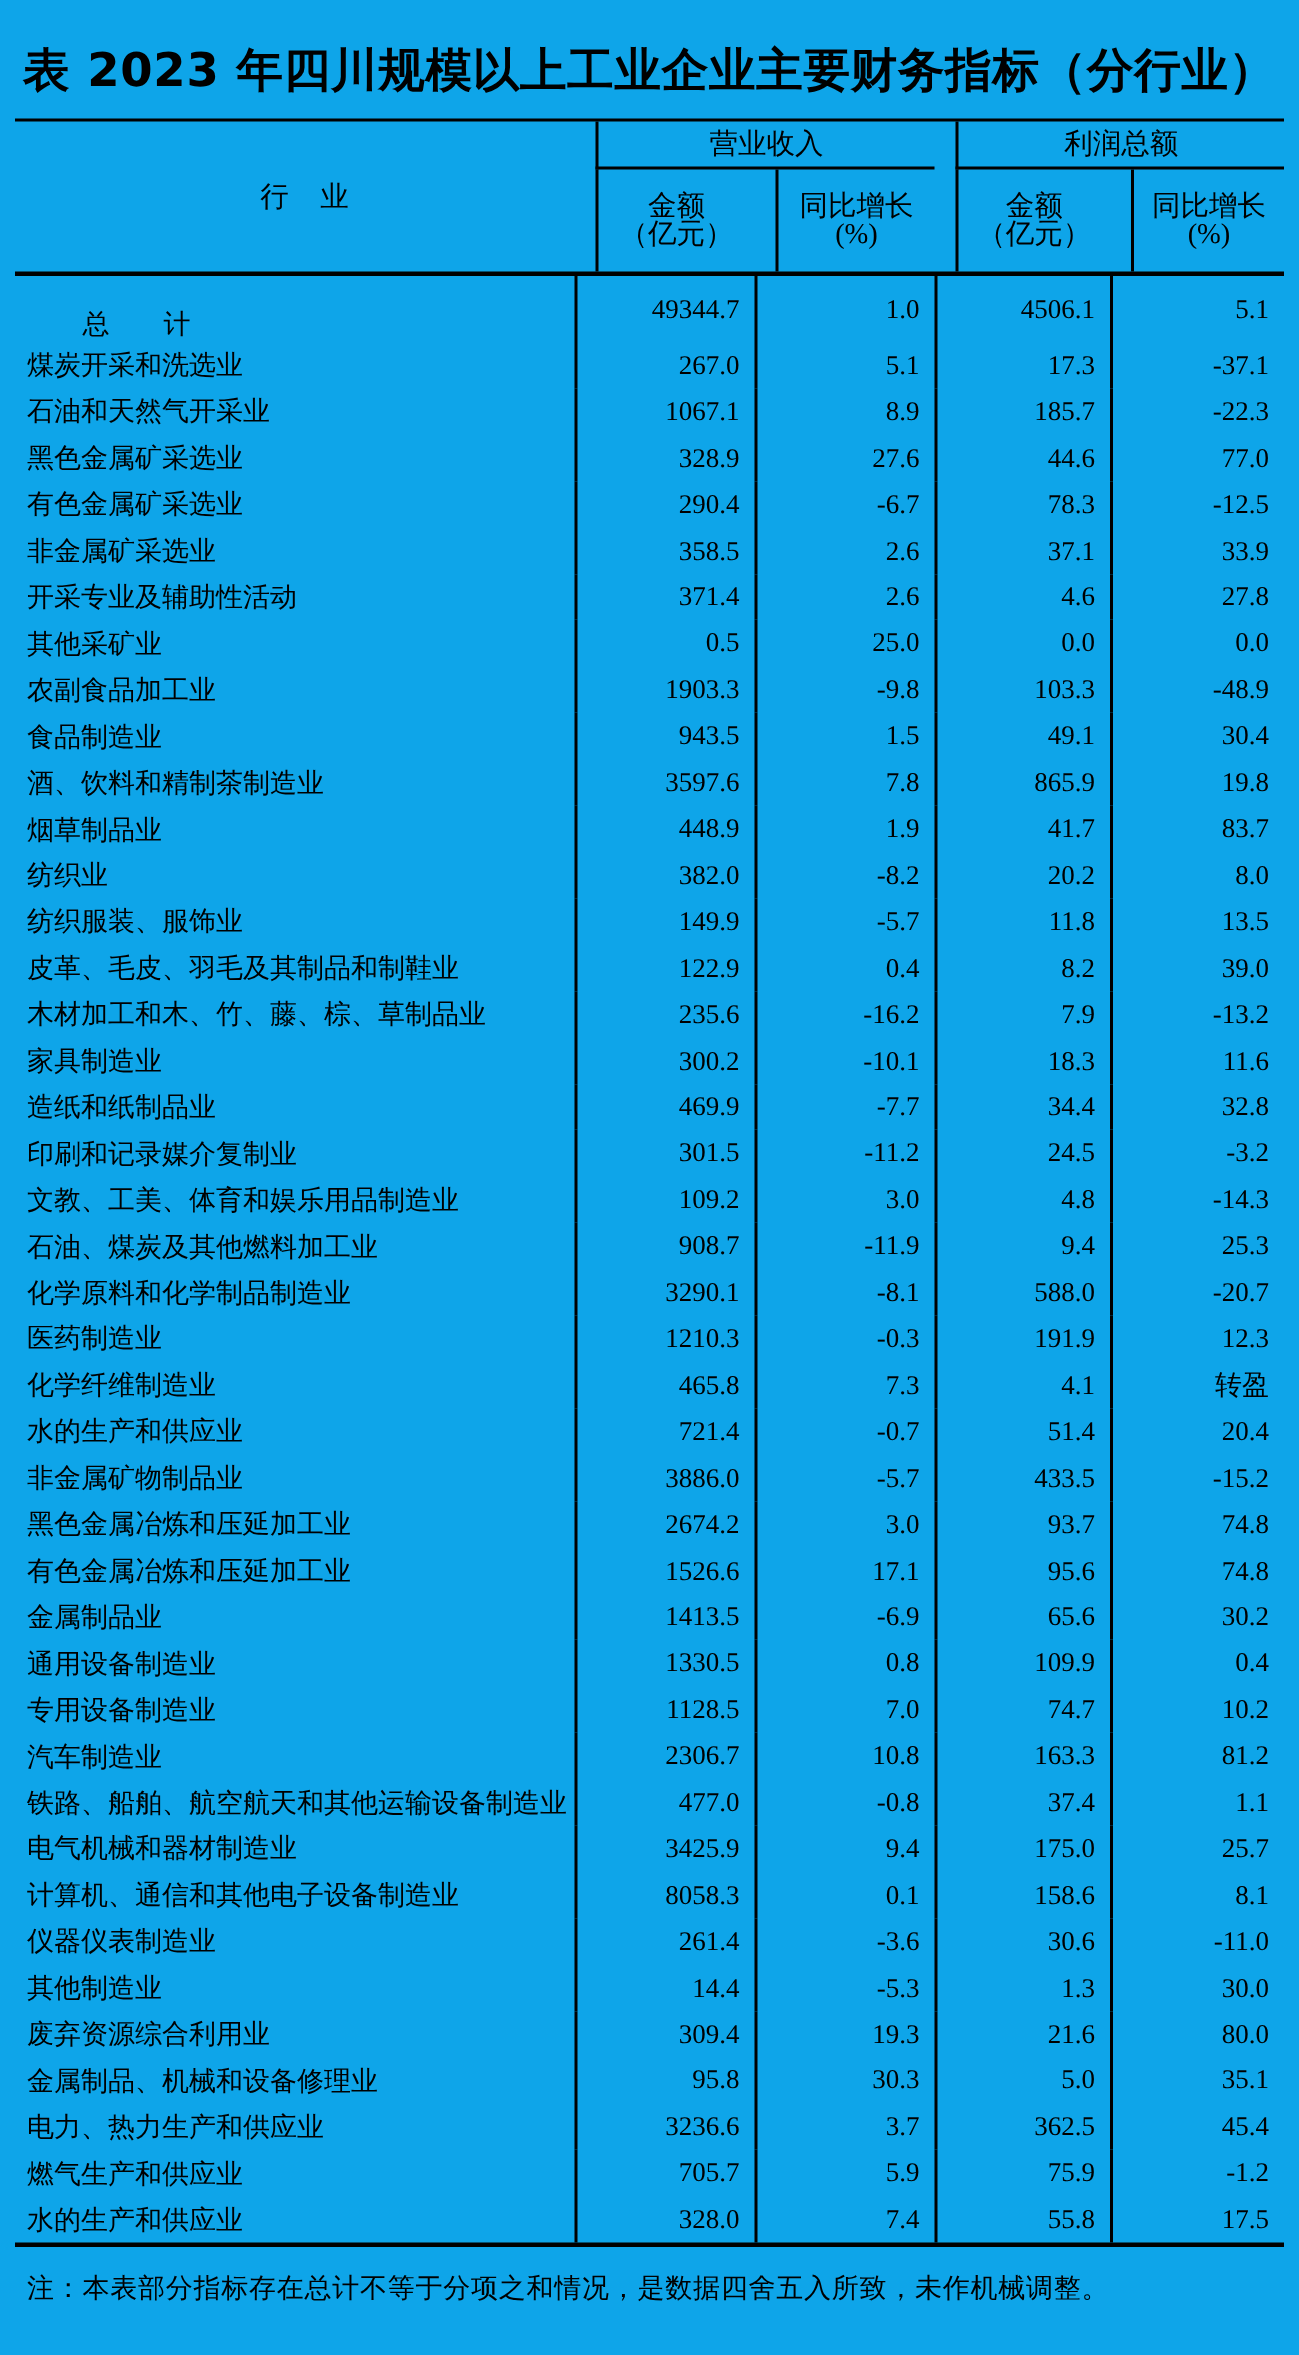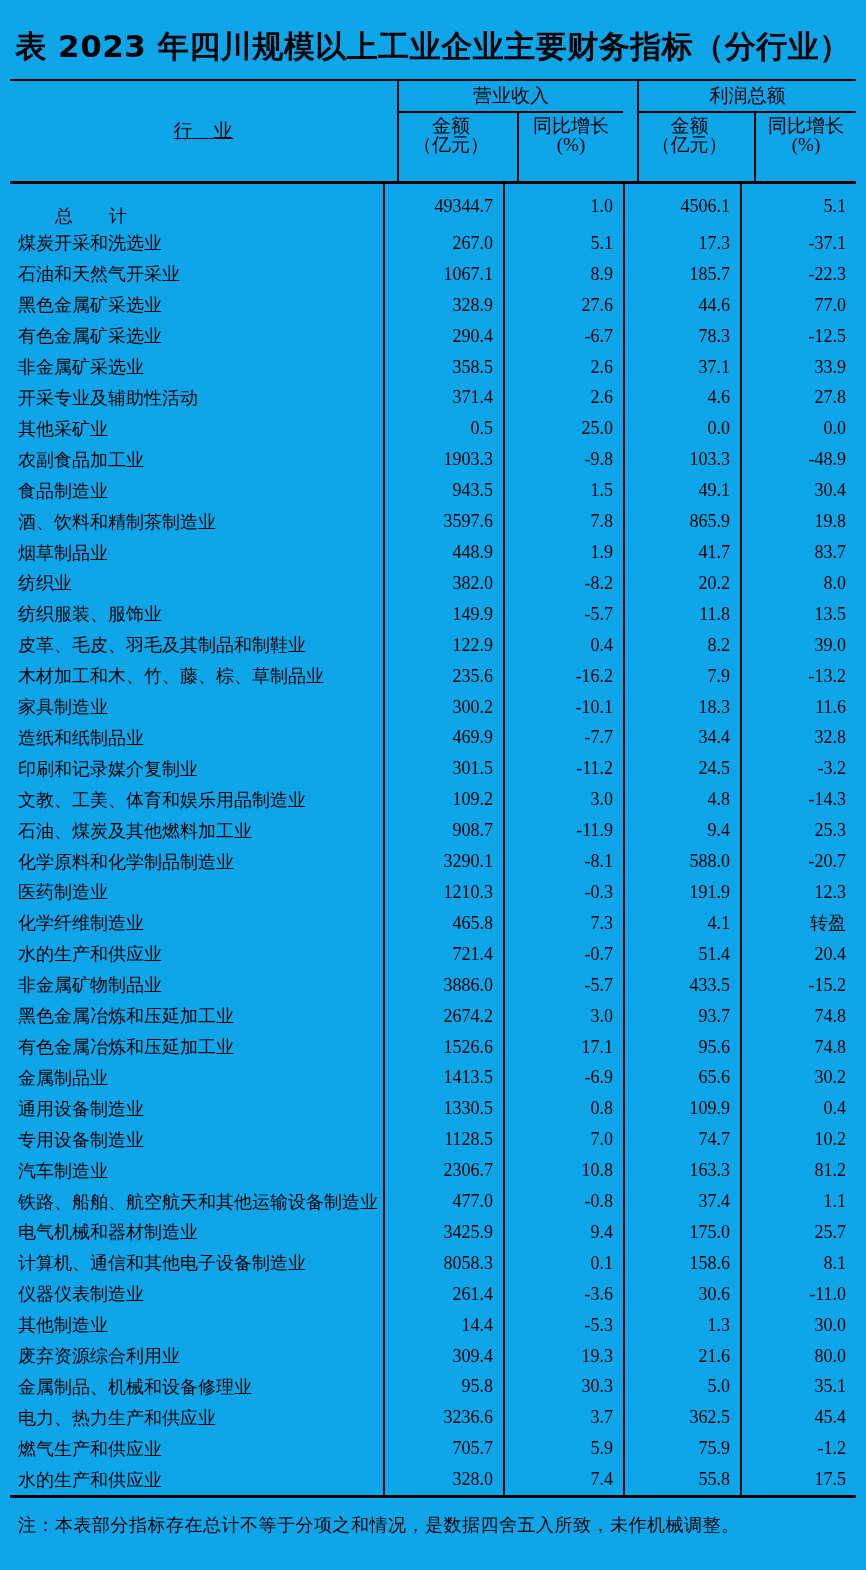--- a/index.html
+++ b/index.html
@@ -51,30 +51,29 @@
     display: flex;
     align-items: center;
     justify-content: center;
     box-sizing: border-box;
     margin-left: 14px;
   }
   .th.industry {
     grid-column: 1;
     grid-row: 1 / 3;
     letter-spacing: 1px;
-    text-decoration: underline;
   }
   .th.group { border-left: 2px solid #000; border-bottom: 2px solid #000; }
   .th.g1 { grid-column: 2 / 4; grid-row: 1; }
   .th.g2 { grid-column: 4 / 6; grid-row: 1; }
   .th.sub {
     grid-row: 2;
     border-left: 2px solid #000;
     flex-direction: column;
-    justify-content: flex-start;
+    justify-content: center;
     padding: 3px 0;
     line-height: 1;
   }
   .th.s1 { grid-column: 2; }
   .th.s2 { grid-column: 3; }
   .th.s3 { grid-column: 4; }
   .th.s4 { grid-column: 5; }
   .tbody {
     display: flex;
     flex-direction: column;

